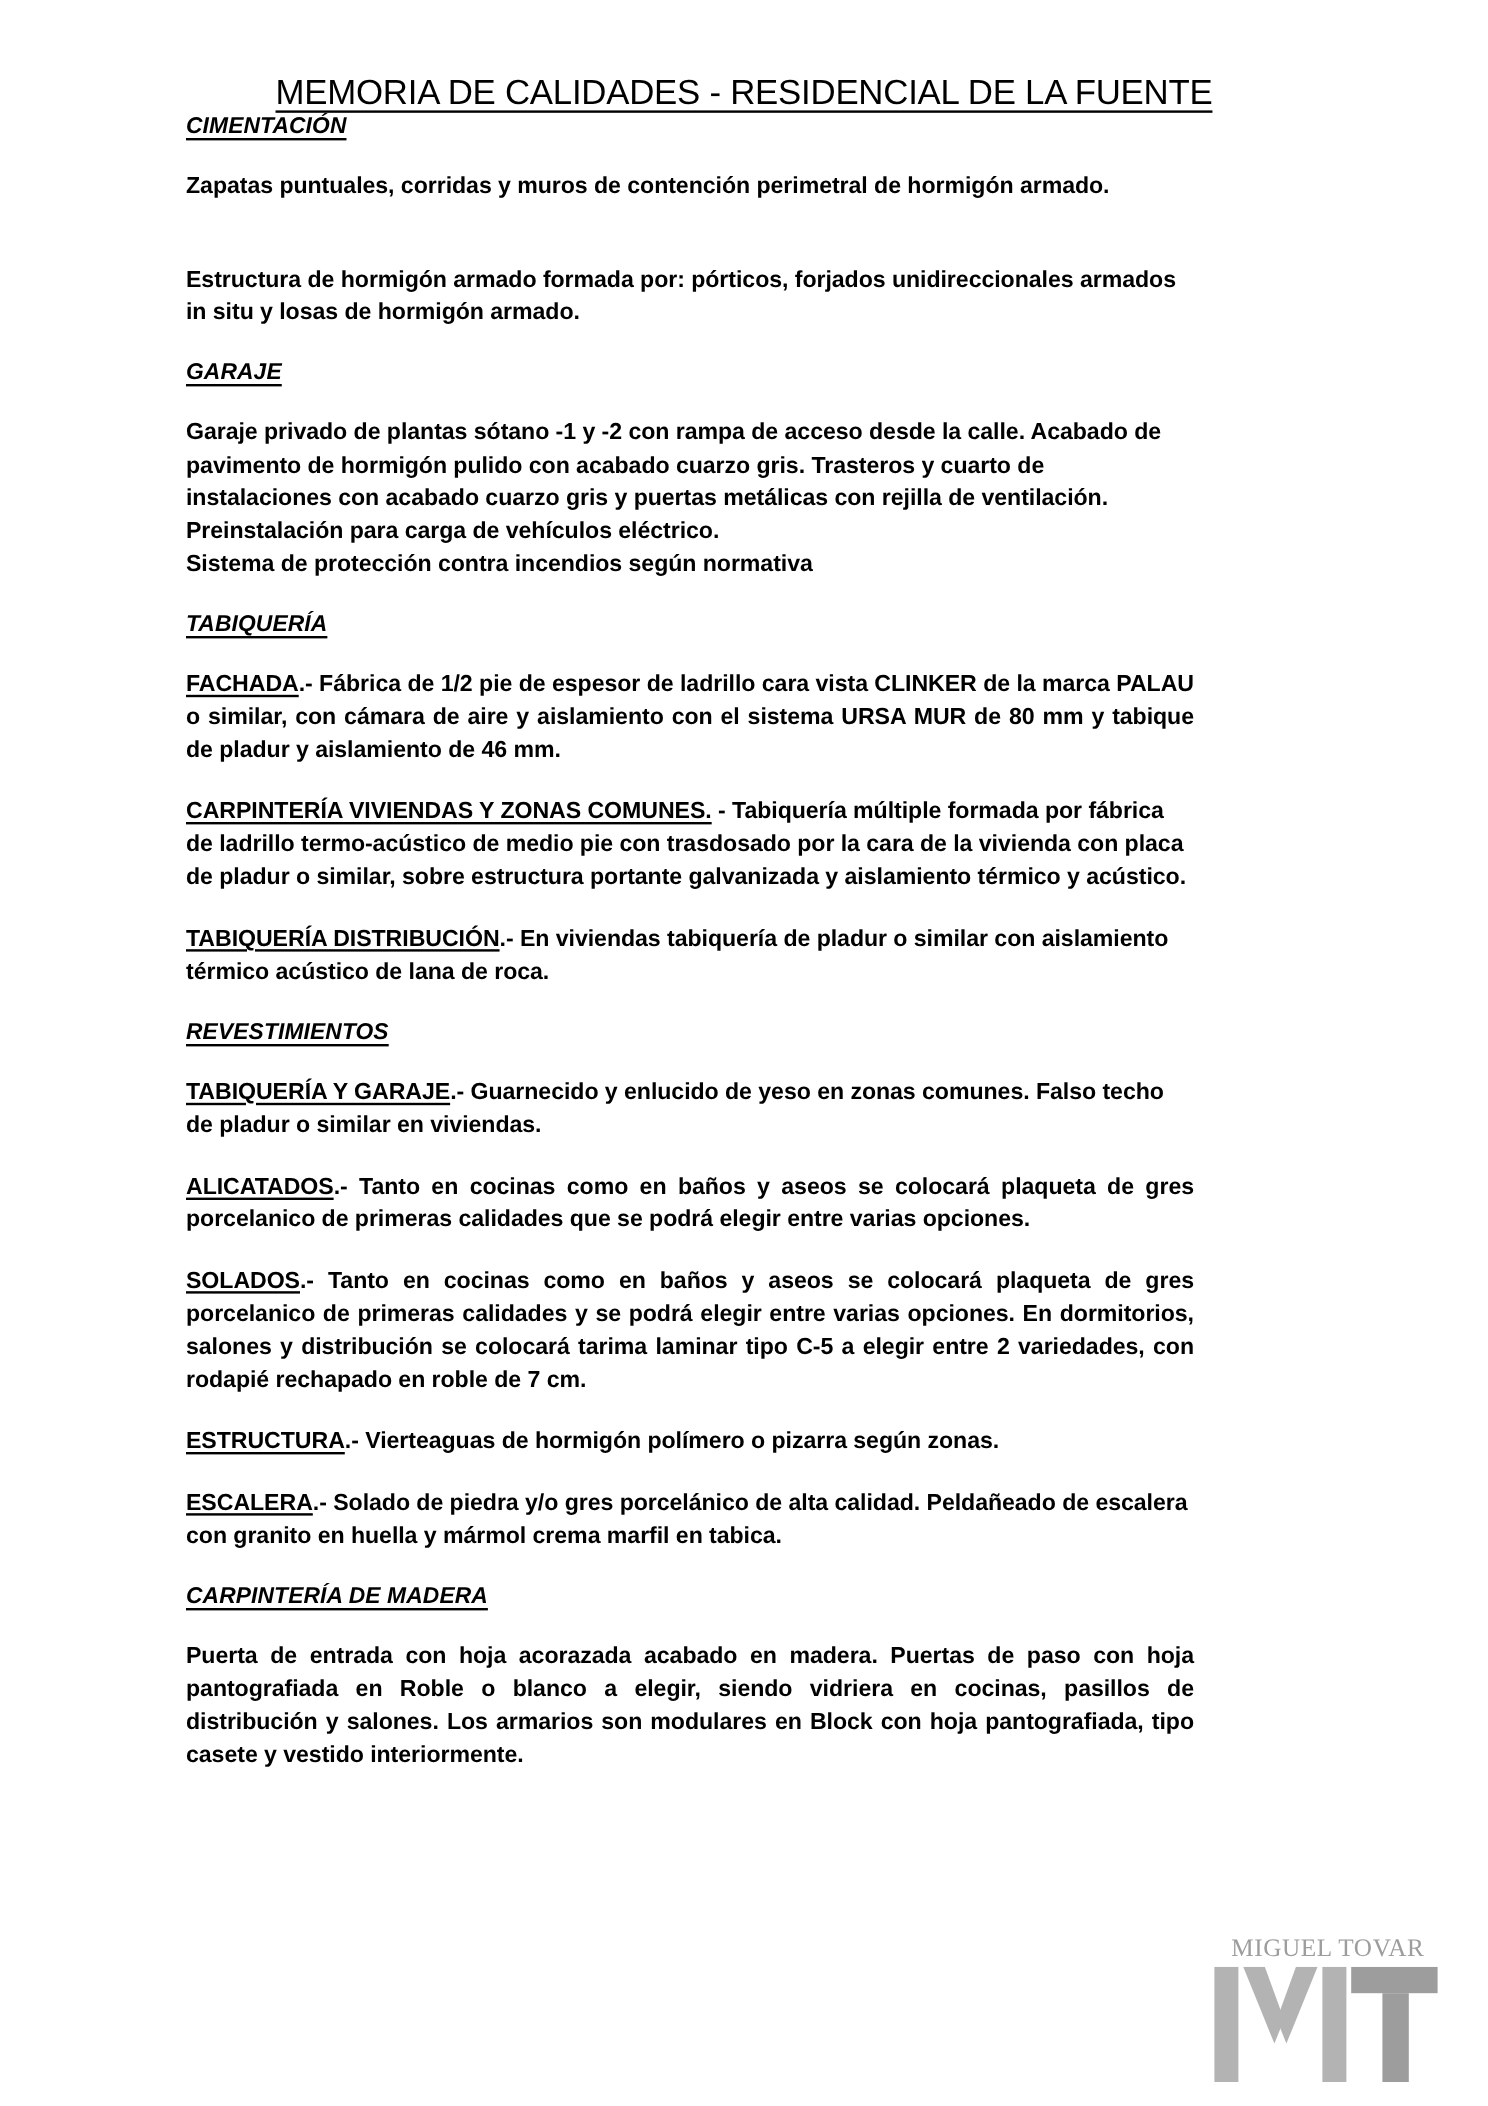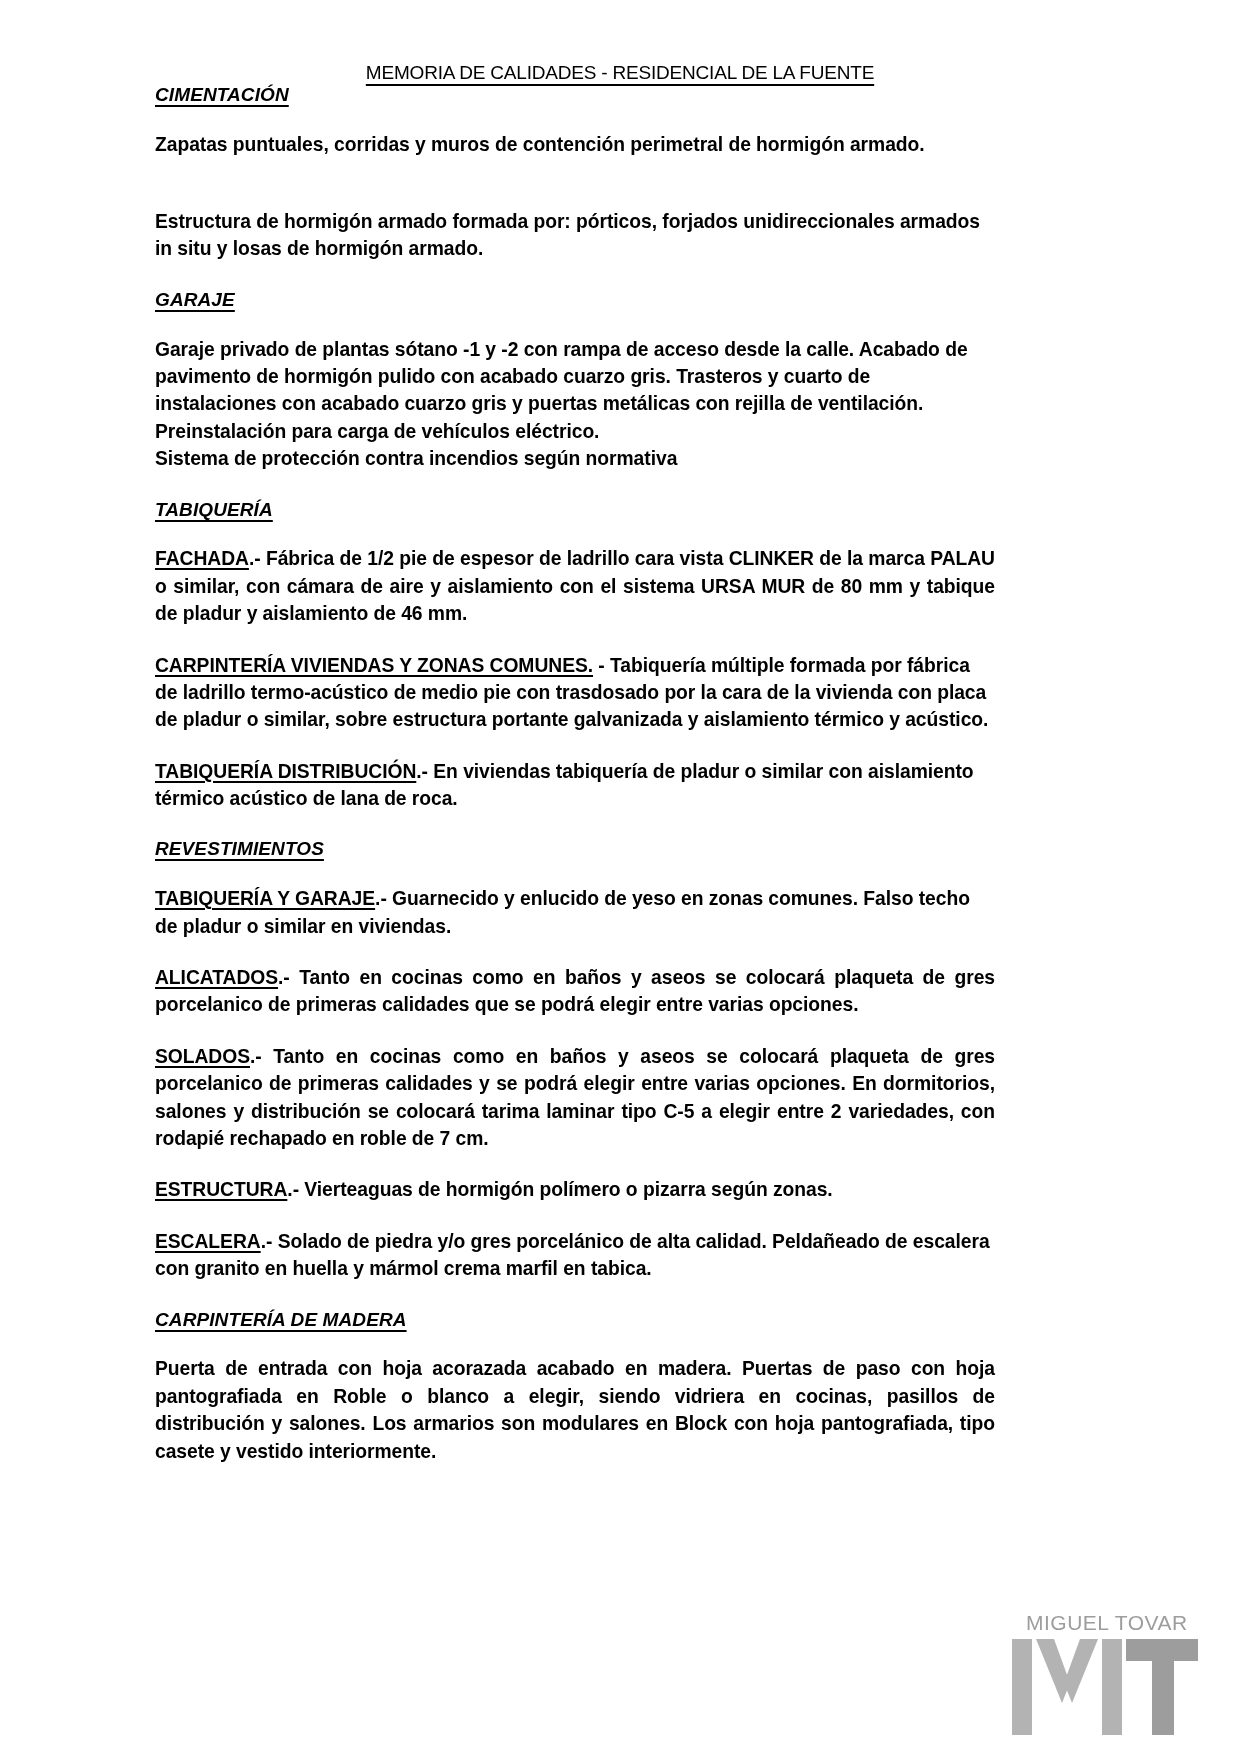--- a/index.html
+++ b/index.html
@@ -21,21 +21,21 @@
     position: relative;
     width: 1240px;
     height: 1755px;
     background: #ffffff;
     padding: 0;
   }
 
   
   .doc-title {
     text-align: center;
-    font-size: 19px;
+    font-size: 29px;
     font-weight: 400;
     letter-spacing: -0.2px;
     text-decoration: underline;
     text-underline-offset: 5px;
     text-decoration-thickness: 2px;
     margin: 0;
     padding-top: 62px;
     padding-left: 10px;
     padding-right: 10px;
     line-height: 1.15;
@@ -96,21 +96,21 @@
     width: 240px;
     height: 132px;
   }
   .logo-word {
     position: absolute;
     left: 48px;
     top: 6px;
     font-size: 21px;
     letter-spacing: 0.5px;
     color: #9d9d9d;
-    font-family: Liberation Sans, sans-serif;
+    font-family: Liberation Serif, serif;
     white-space: nowrap;
   }
   .logo-mark {
     position: absolute;
     left: 28px;
     top: 34px;
     width: 196px;
     height: 96px;
   }
   .logo-mark svg { display: block; }

